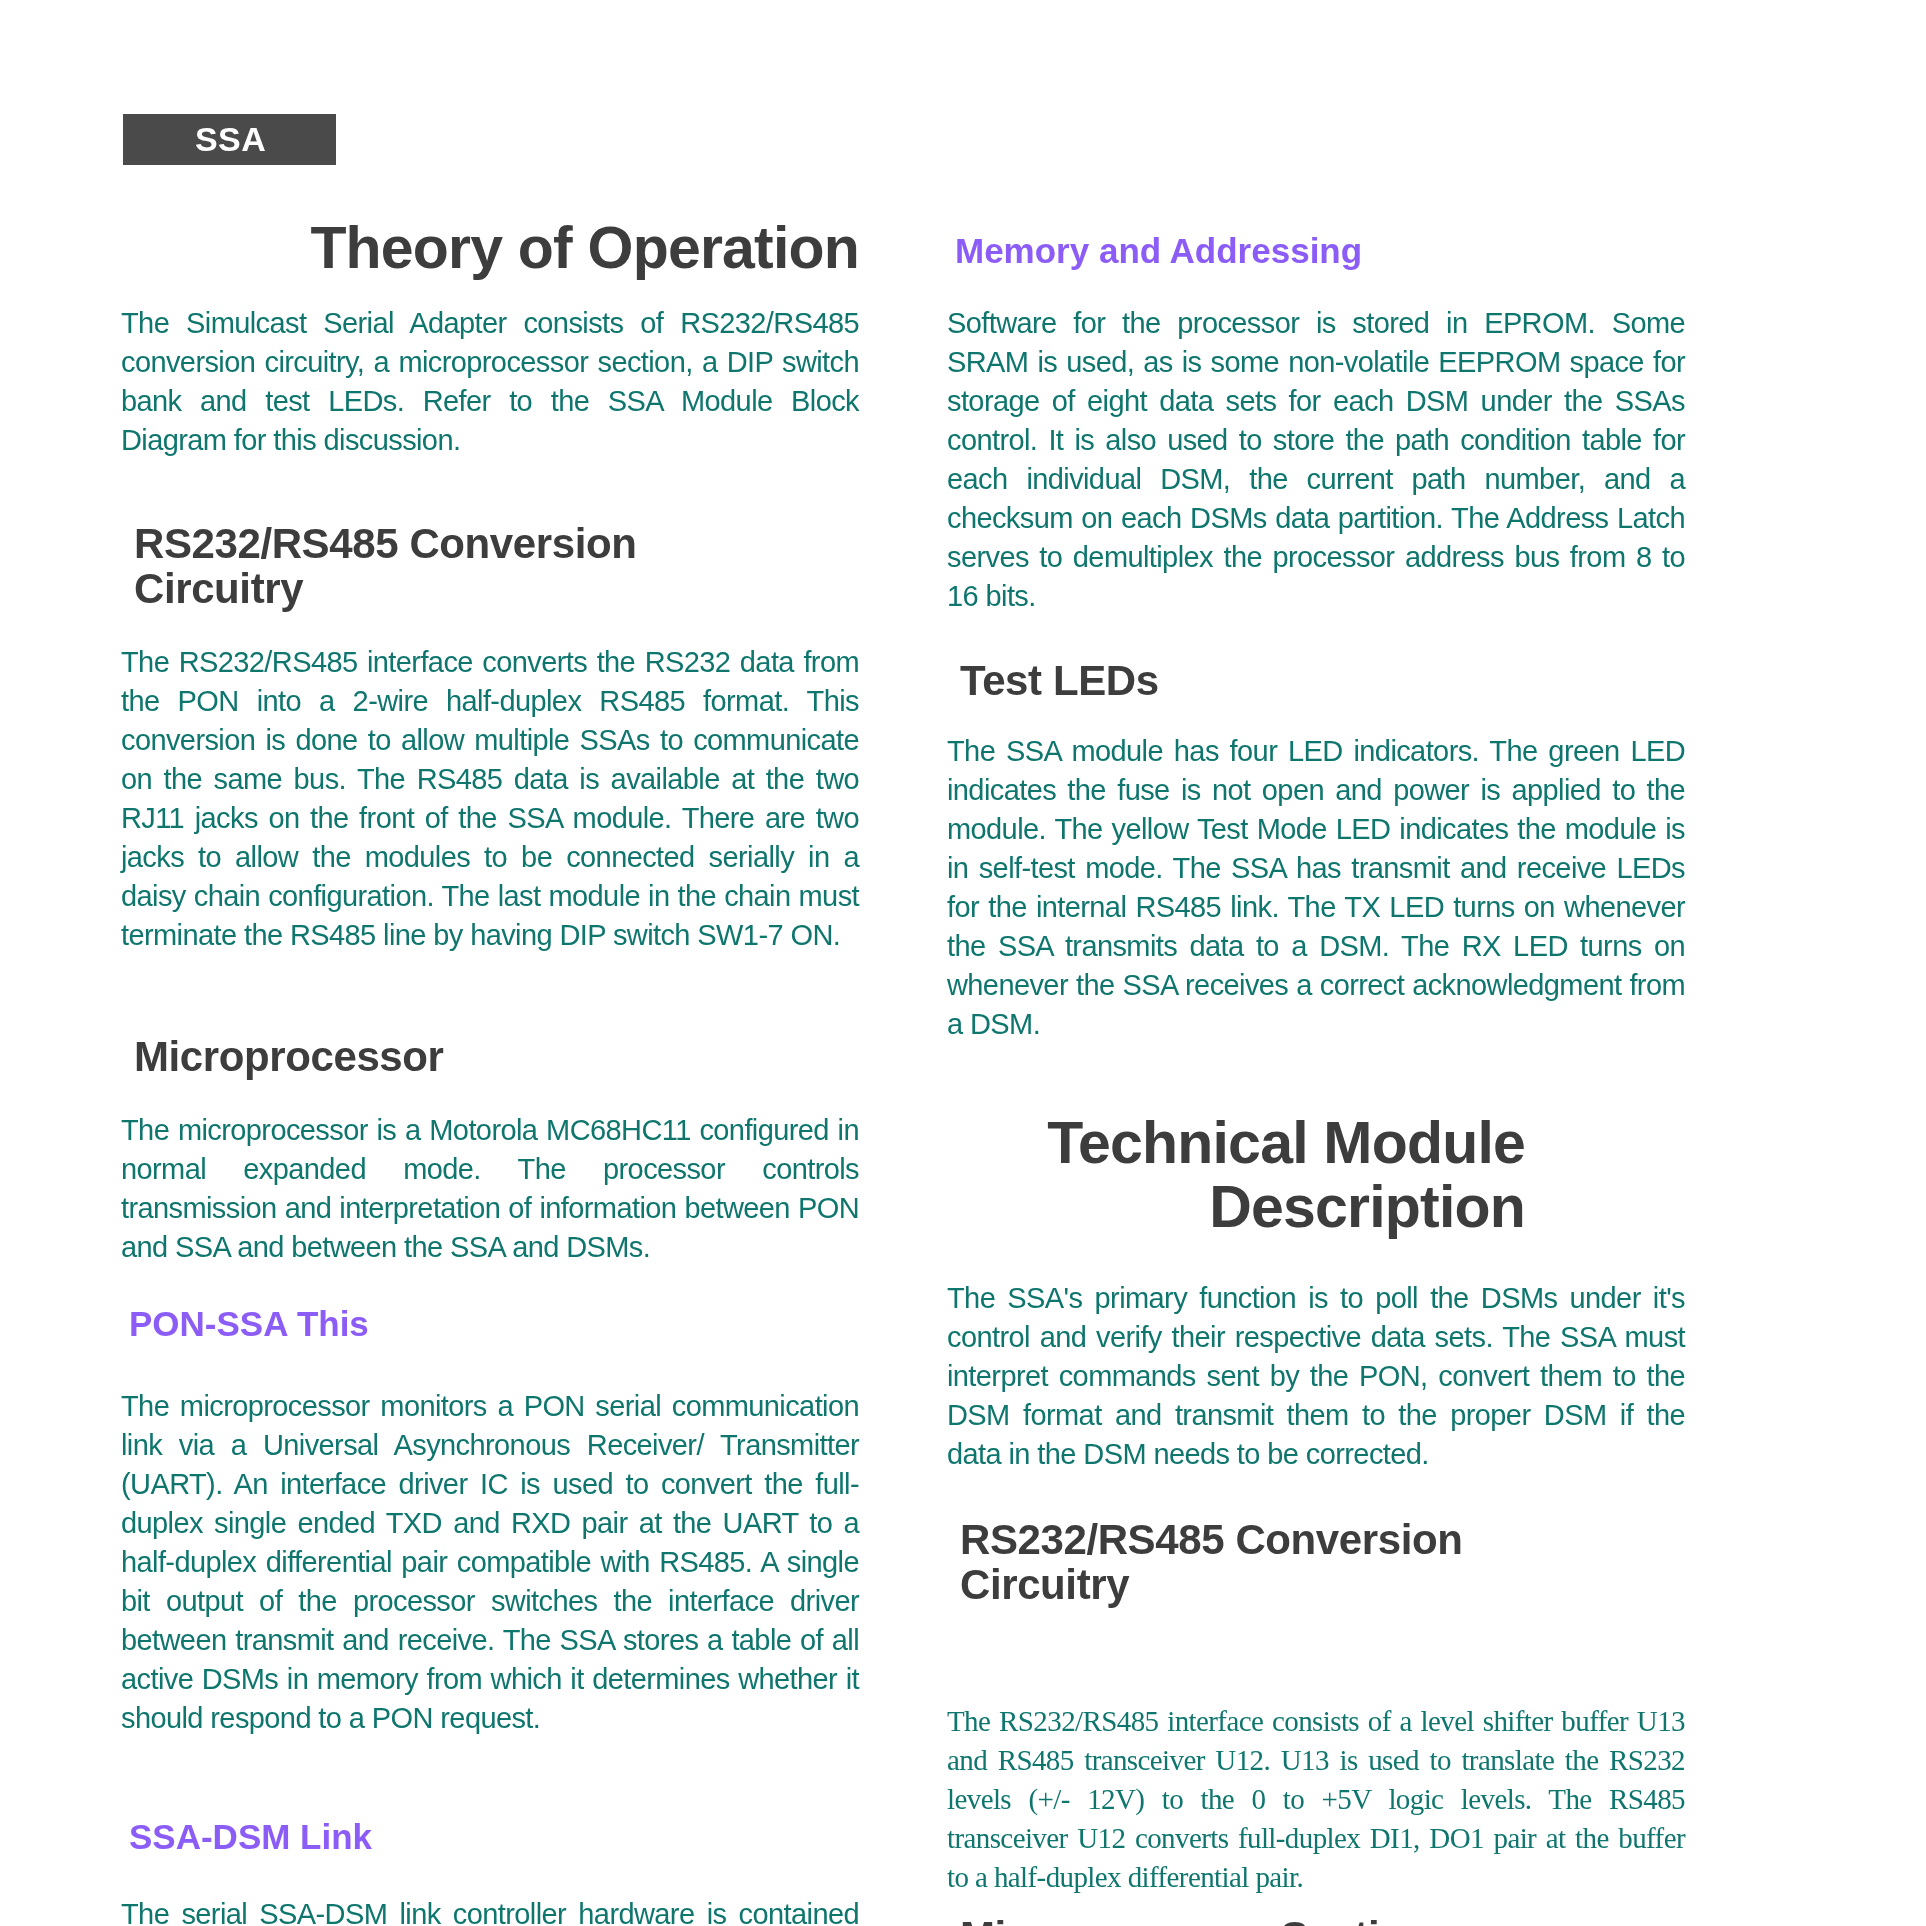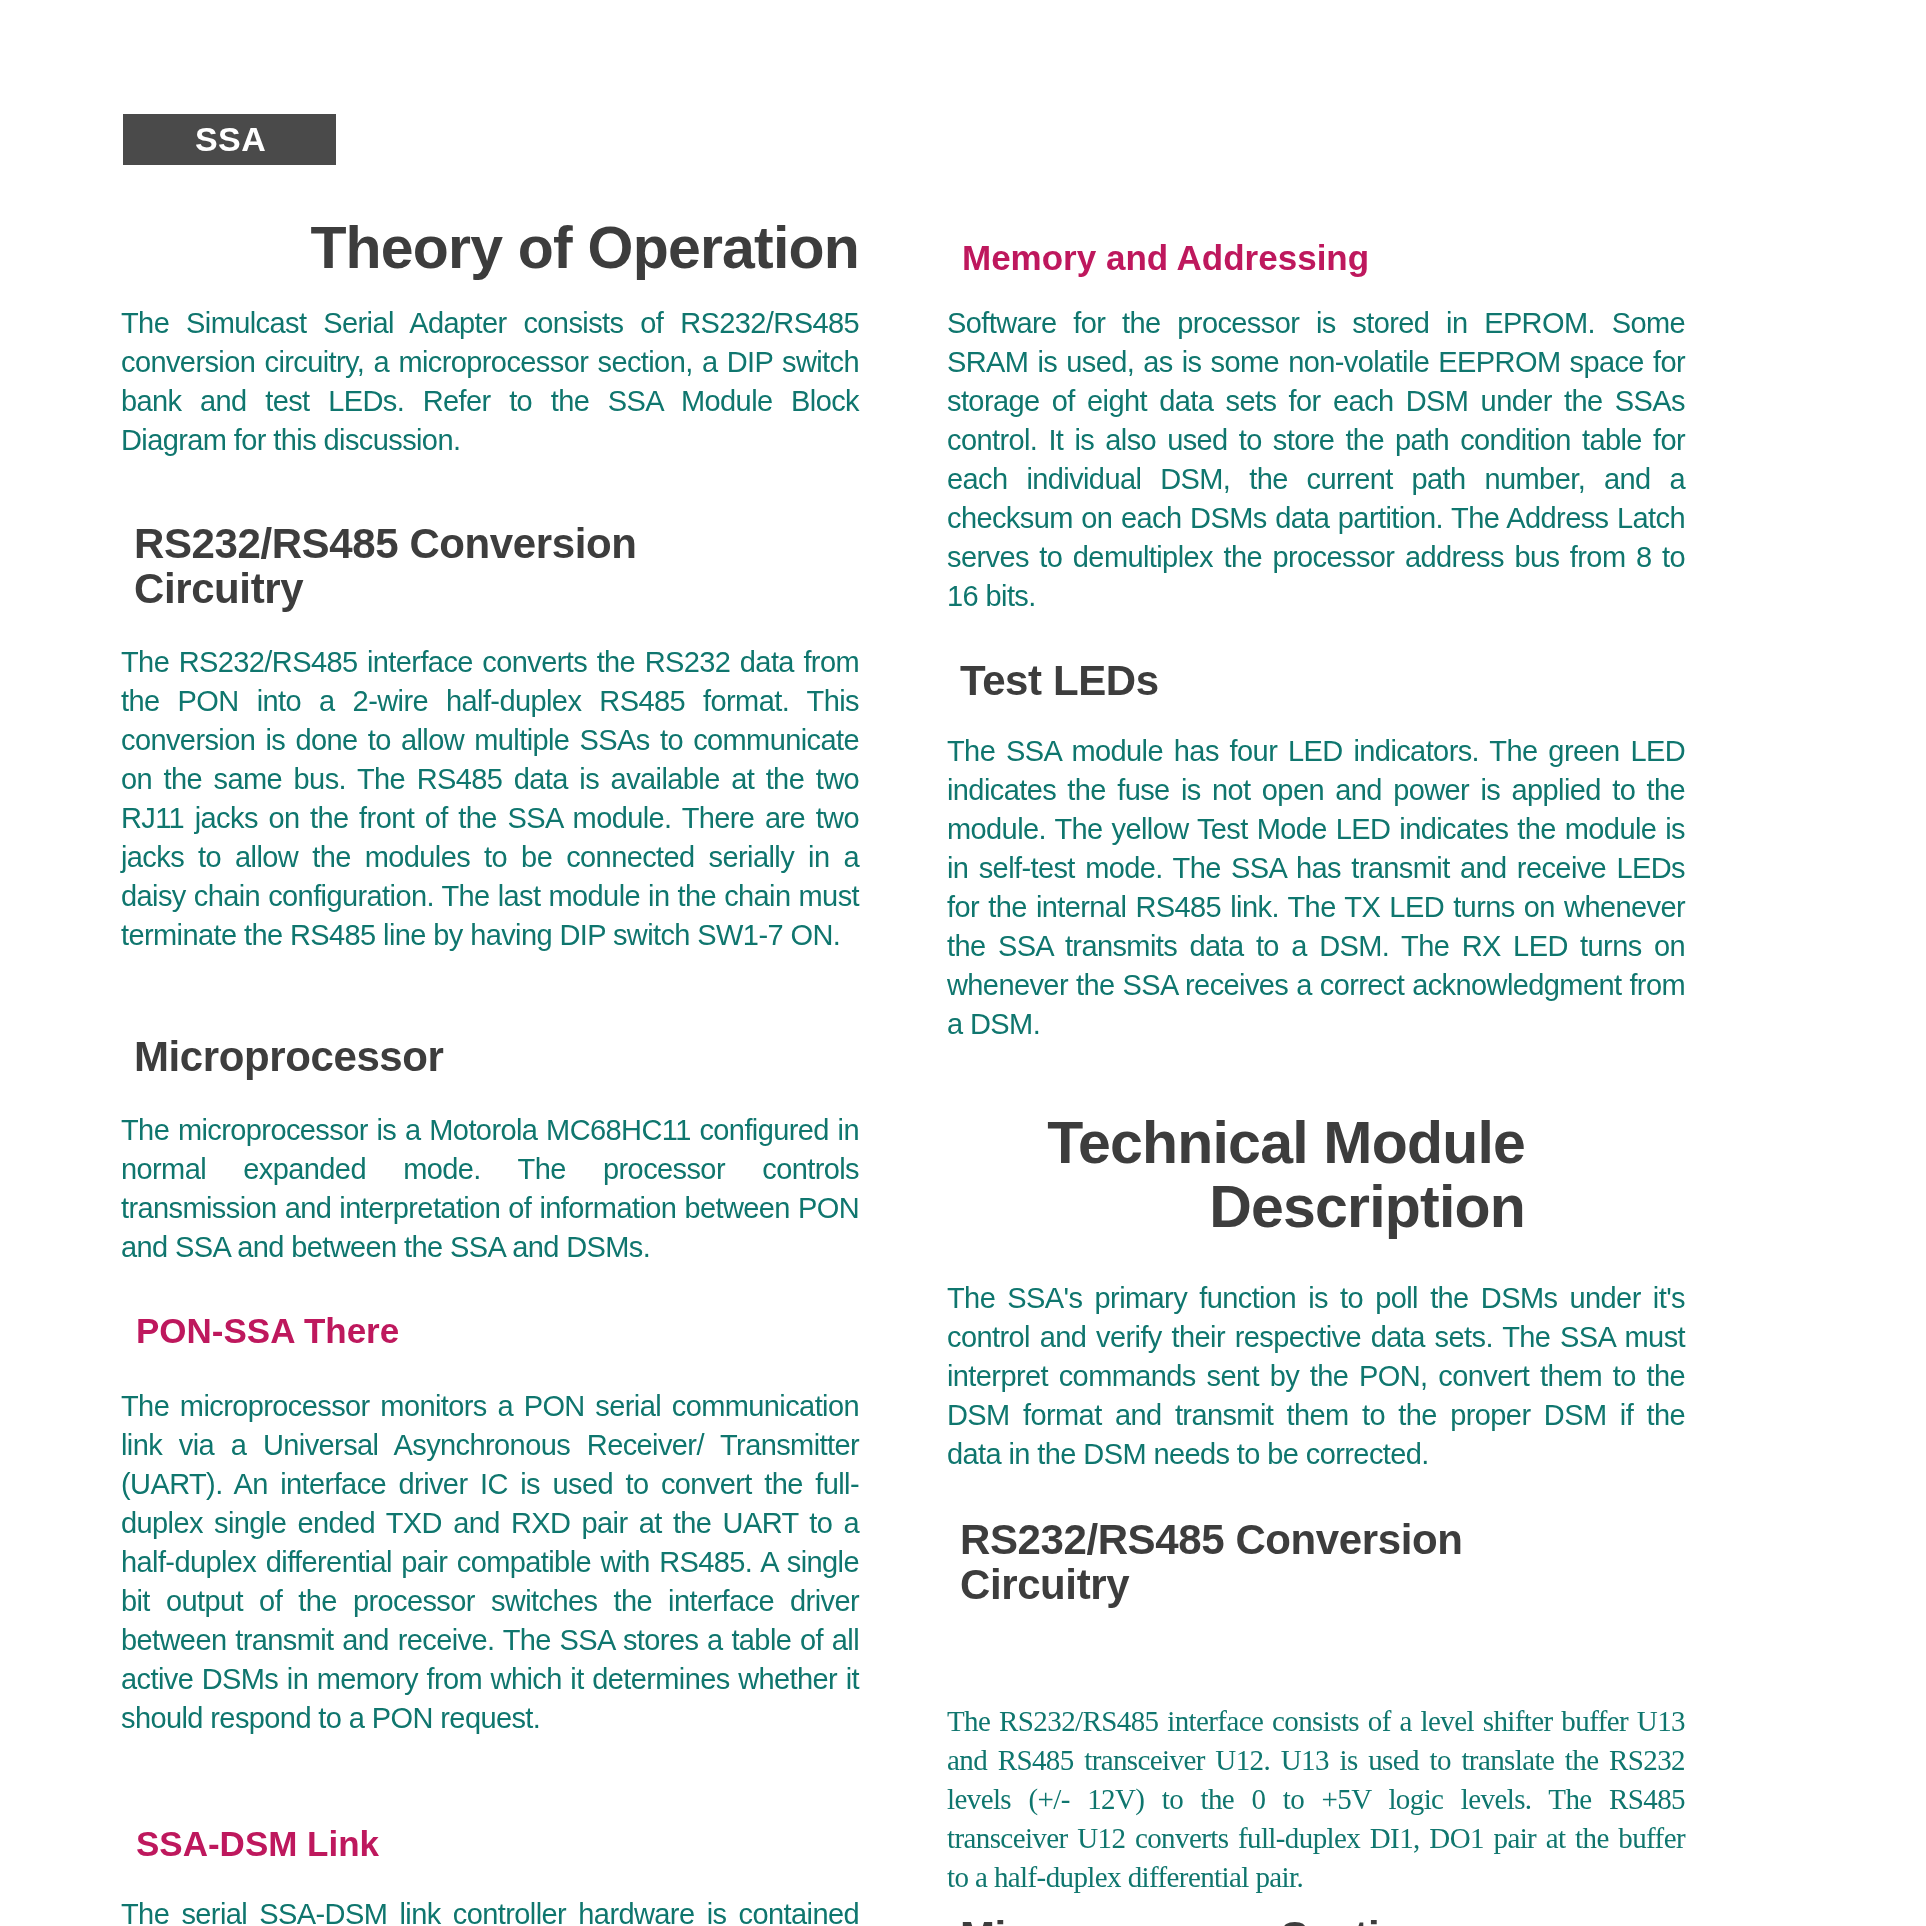--- a/index.html
+++ b/index.html
@@ -6,41 +6,41 @@
   body { width:1937px; height:2553px; position:relative; overflow:hidden;
          font-family:"Liberation Sans", sans-serif; color:#3a3a3a; }
   .tab { position:absolute; left:123px; top:114px; width:213px; height:51px;
          background:#4a4a4a; color:#ffffff; font-weight:bold; font-size:34px;
          display:flex; align-items:center; padding-left:72px; box-sizing:border-box; letter-spacing:0.4px; }
   .col { position:absolute; top:0; width:738px; }
   .col-left { left:121px; }
   .col-right { left:947px; }
   .h1 { position:absolute; font-weight:bold; font-size:59px; line-height:64px; color:#3d3d3d; margin:0; letter-spacing:-0.8px;text-align:right; }
   .h2 { position:absolute; font-weight:bold; font-size:42px; line-height:45px; color:#3d3d3d; margin:13px; letter-spacing:-0.4px; }
-  .h3 { position:absolute; font-weight:bold; font-size:35px; line-height:40px; color:#be185d; margin:15px; }
+  .h3 { position:absolute; font-weight:bold; font-size:35px; line-height:40px; color:#8b5cf6; margin:8px; }
   .p { position:absolute; font-size:29px; line-height:39px; text-align:justify; color:#0f766e; margin:0; width:738px; letter-spacing:-0.6px; }
 </style>
 </head>
 <body>
 
 <div class="tab">
   <span>SSA</span>
 </div>
 
 <div class="col col-left">
   <h1 class="h1" style="top:216px; width:738px;">Theory of Operation</h1>
   <p class="p" style="top:304px;">The Simulcast Serial Adapter consists of RS232/RS485 conversion circuitry, a microprocessor section, a DIP switch bank and test LEDs. Refer to the SSA Module Block Diagram for this discussion.</p>
 
   <h2 class="h2" style="top:508px; width:578px;">RS232/RS485 Conversion Circuitry</h2>
   <p class="p" style="top:643px;">The RS232/RS485 interface converts the RS232 data from the PON into a 2-wire half-duplex RS485 format. This conversion is done to allow multiple SSAs to communicate on the same bus. The RS485 data is available at the two RJ11 jacks on the front of the SSA module. There are two jacks to allow the modules to be connected serially in a daisy chain configuration. The last module in the chain must terminate the RS485 line by having DIP switch SW1-7 ON.</p>
 
   <h2 class="h2" style="top:1021px;">Microprocessor</h2>
   <p class="p" style="top:1111px;">The microprocessor is a Motorola MC68HC11 configured in normal expanded mode. The processor controls transmission and interpretation of information between PON and SSA and between the SSA and DSMs.</p>
 
-  <h3 class="h3" style="top:1296px;">PON-SSA There</h3>
+  <h3 class="h3" style="top:1296px;">PON-SSA This</h3>
   <p class="p" style="top:1387px;">The microprocessor monitors a PON serial communication link via a Universal Asynchronous Receiver/ Transmitter (UART). An interface driver IC is used to convert the full-duplex single ended TXD and RXD pair at the UART to a half-duplex differential pair compatible with RS485. A single bit output of the processor switches the interface driver between transmit and receive. The SSA stores a table of all active DSMs in memory from which it determines whether it should respond to a PON request.</p>
 
   <h3 class="h3" style="top:1809px;">SSA-DSM Link</h3>
   <p class="p" style="top:1895px;">The serial SSA-DSM link controller hardware is contained within the MC68HC11 processor. An interface driver IC converts the full-duplex single ended TX and RX pair at the processor to a half-duplex differential pair compatible with RS485. Again, an additional single bit output of the processor switches the interface driver between transmit and receive.</p>
 </div>
 
 <div class="col col-right">
   <h3 class="h3" style="top:223px;">Memory and Addressing</h3>
   <p class="p" style="top:304px;">Software for the processor is stored in EPROM. Some SRAM is used, as is some non-volatile EEPROM space for storage of eight data sets for each DSM under the SSAs control. It is also used to store the path condition table for each individual DSM, the current path number, and a checksum on each DSMs data partition. The Address Latch serves to demultiplex the processor address bus from 8 to 16 bits.</p>
 

